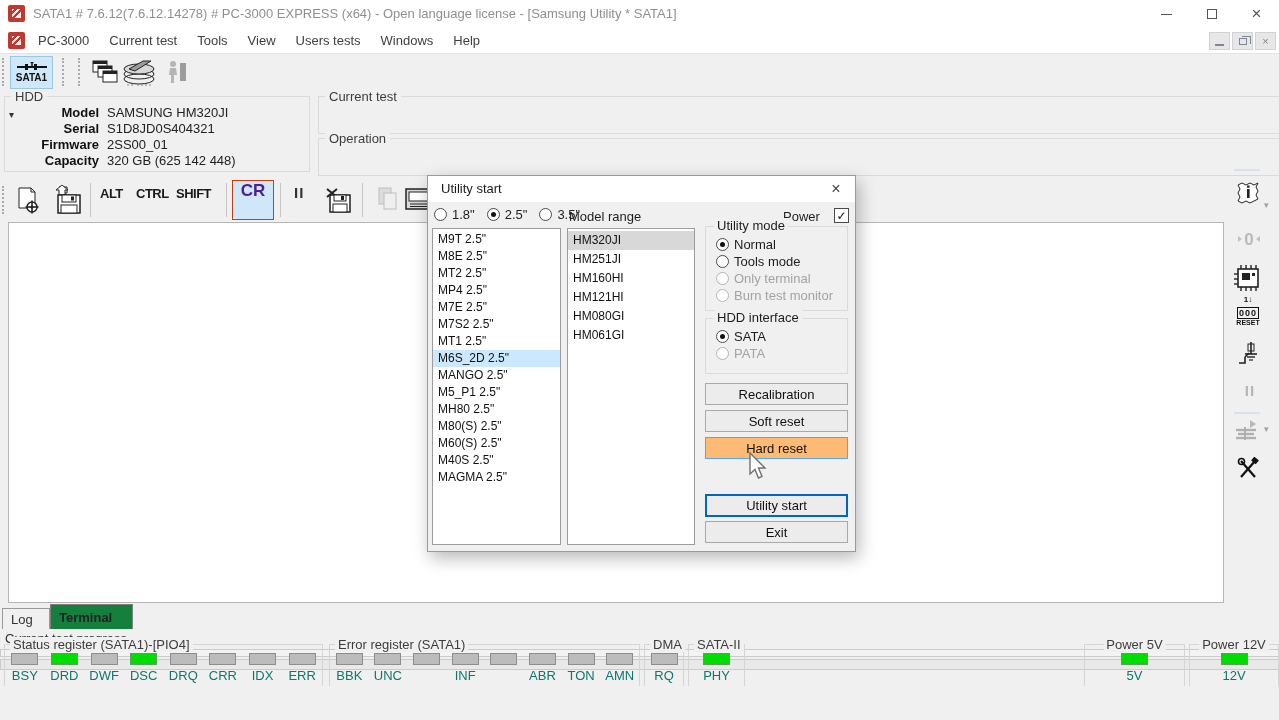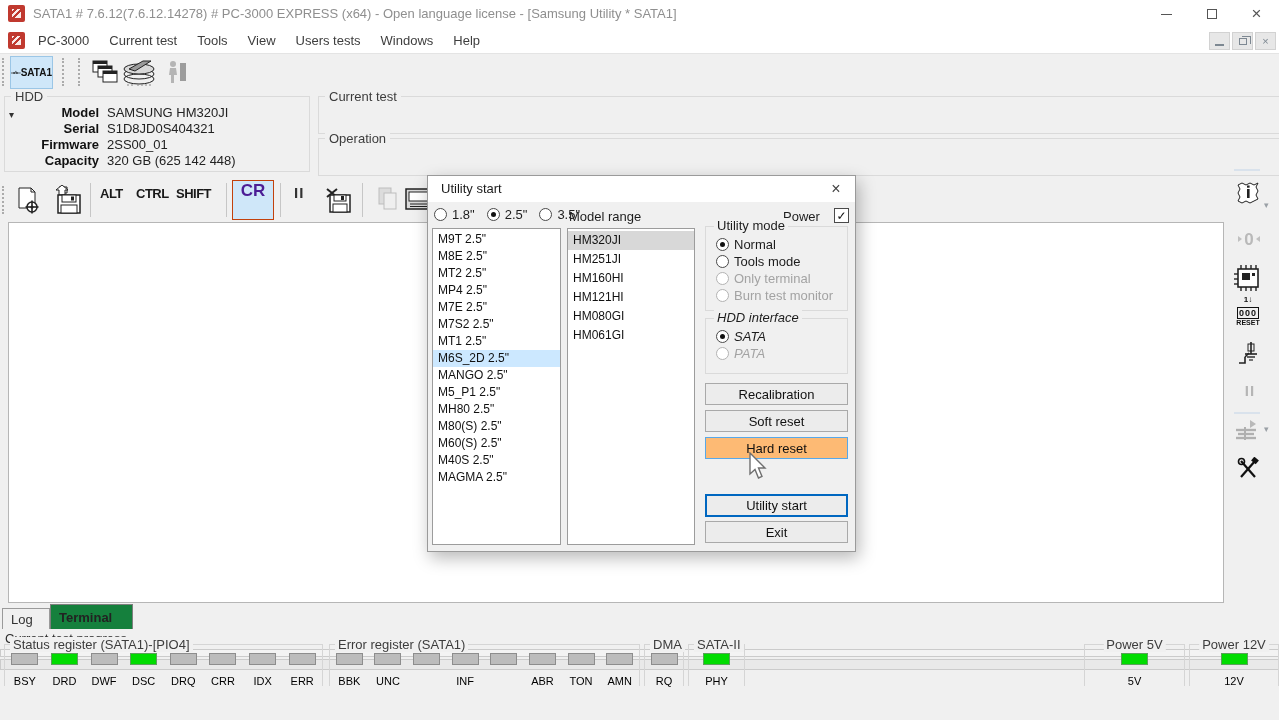--- a/index.html
+++ b/index.html
@@ -30,21 +30,21 @@
   .mdib { width:21px; height:18px; background:#e7e7e7; border:1px solid #d2d2d2; color:#7d8892;
           display:flex; align-items:center; justify-content:center; font-size:11px; }
   .glyph-rst { width:8px; height:7px; border:1px solid #7d8892; position:relative; background:#e7e7e7;}
   .glyph-rst::before{ content:""; position:absolute; left:2px; top:-3px; width:8px; height:7px; border:1px solid #7d8892; border-bottom:none; border-left:none;}
   .glyph-mdimin { width:9px; height:0; border-top:2px solid #7d8892; margin-top:8px; }
   
   .toolbar1 { position:absolute; left:0; top:54px; width:1279px; height:36px; background:#f0f0f0; }
   .grip { position:absolute; width:3px; height:28px; border-left:2px dotted #ababab; }
   .tsep { position:absolute; width:1px; height:34px; background:#c6c6c6; }
   .sata1btn { position:absolute; left:10px; top:2px; width:43px; height:33px; background:#cfe7f9; border:1px solid #9bc6e6;
-              display:flex; flex-direction:row; align-items:center; justify-content:center; }
+              display:flex; flex-direction:column; align-items:center; justify-content:center; }
   .sata1btn .lbl { font-size:10px; font-weight:bold; color:#111; letter-spacing:0; }
   .ticon { position:absolute; display:flex; align-items:center; justify-content:center; }
   .crbtn { position:absolute; left:232px; top:2px; width:42px; height:40px; background:#cfe7f9; border:1px solid #c2410c;
            display:flex; align-items:flex-start; justify-content:center; font-weight:bold; font-size:17px; color:#4c1d95; }
   .keybtn { position:absolute; top:8px; font-weight:bold; font-size:13px; color:#1a1a1a; letter-spacing:-0.5px; }
   .pausebtn { position:absolute; top:6px; font-weight:bold; font-size:15px; color:#333; letter-spacing:1px; }
   .toolbar2 { position:absolute; left:0; top:178px; width:1232px; height:44px; background:#f0f0f0; }
   
   .gbox { position:absolute; border:1px solid #dadada; background:#f0f0f0; }
   .gbox .legend { position:absolute; top:-8px; left:6px; background:#f0f0f0; padding:0 4px; color:#3c3c3c; font-size:13px; white-space:nowrap; }
@@ -76,21 +76,21 @@
   .pbar.b1 { top:649px; height:8px; background:#f3f3f3; }
   .pbar.b2 { top:659px; height:11px; background:#e9e9e9; }
   
   .sgroup { position:absolute; top:644px; height:42px; border:1px solid #d5d5d5; border-bottom:none; }
   .sgroup .legend { position:absolute; top:-8px; left:5px; background:#f0f0f0; padding:0 3px; color:#3c3c3c; white-space:nowrap; }
   .sgroup.center .legend { left:50%; transform:translateX(-50%); }
   .ledrow { position:absolute; left:0; top:8px; width:100%; display:flex; justify-content:space-around; }
   .ledcell { display:flex; flex-direction:column; align-items:center; width:39px; }
   .led { width:27px; height:12px; background:#bcbcbc; border:1px solid #8d8d8d; }
   .led.on { background:#00dc00; border-color:#5ca05c; }
-  .ledlabel { margin-top:10px; color:#000000; font-size:11px; height:14px; }
+  .ledlabel { margin-top:3px; color:#0f766e; font-size:13px; height:14px; }
   .g1 { left:4px; width:319px; } .g2 { left:329px; width:311px; }
   .g3 { left:644px; width:40px; } .g4 { left:688px; width:57px; }
   .g5 { left:1084px; width:101px; } .g6 { left:1189px; width:90px; }
   
   .dialog { position:absolute; left:427px; top:175px; width:429px; height:377px; background:#f0f0f0;
             border:1px solid #9a9a9a; box-shadow:3px 6px 16px rgba(0,0,0,.28); }
   .dtitle { position:absolute; left:0; top:0; width:100%; height:26px; background:#fff; }
   .dtitle .txt { position:absolute; left:13px; top:5px; color:#1a1a1a; }
   .dclose { position:absolute; right:4px; top:1px; width:30px; height:24px; display:flex; align-items:center; justify-content:center; font-size:16px; color:#444; }
   .ffrow { position:absolute; left:6px; top:31px; display:flex; }
@@ -104,21 +104,21 @@
   .checkbox { position:absolute; width:15px; height:15px; border:1px solid #4a4a4a; background:#fff; display:flex; align-items:center; justify-content:center; font-size:12px; color:#111; }
   .listbox { position:absolute; top:52px; width:129px; height:317px; background:#fff; border:1px solid #9c9c9c; overflow:hidden; padding-top:2px; }
   .lb1 { left:4px; } .lb2 { left:139px; width:128px; }
   .litem { height:17px; line-height:17px; padding-left:5px; font-size:12px; color:#111; white-space:nowrap; }
   .lb2 .litem { height:19px; line-height:19px; }
   .litem.selected { background:#cce8ff; }
   .lb2 .litem.selected { background:#d8d8d8; }
   .dgbox { position:absolute; border:1px solid #dadada; }
   .dgbox .legend { position:absolute; top:-9px; left:8px; background:#f0f0f0; padding:0 3px; color:#1d1d1d; white-space:nowrap; }
   .umbox { left:277px; top:50px; width:143px; height:85px; }
-  .hibox { left:277px; top:142px; width:143px; height:56px;font-style:italic; }
+  .hibox { left:277px; top:142px; width:143px; height:56px; }
   .optcol { position:absolute; left:10px; top:9px; }
   .optrow { display:flex; align-items:center; height:17px; }
   .dbtn { position:absolute; left:277px; width:143px; height:22px; background:#ececec; border:1px solid #a9a9a9;
           display:flex; align-items:center; justify-content:center; color:#111; }
   .dbtn.recal { top:207px; } .dbtn.soft { top:234px; }
   .dbtn.hard { top:261px; background:#fdba74; border:1px solid #58a8e8; }
   .dbtn.ustart { top:318px; height:23px; border:2px solid #0067c0; }
   .dbtn.exit { top:345px; }
   
   .cursor { position:absolute; left:748px; top:452px; }

